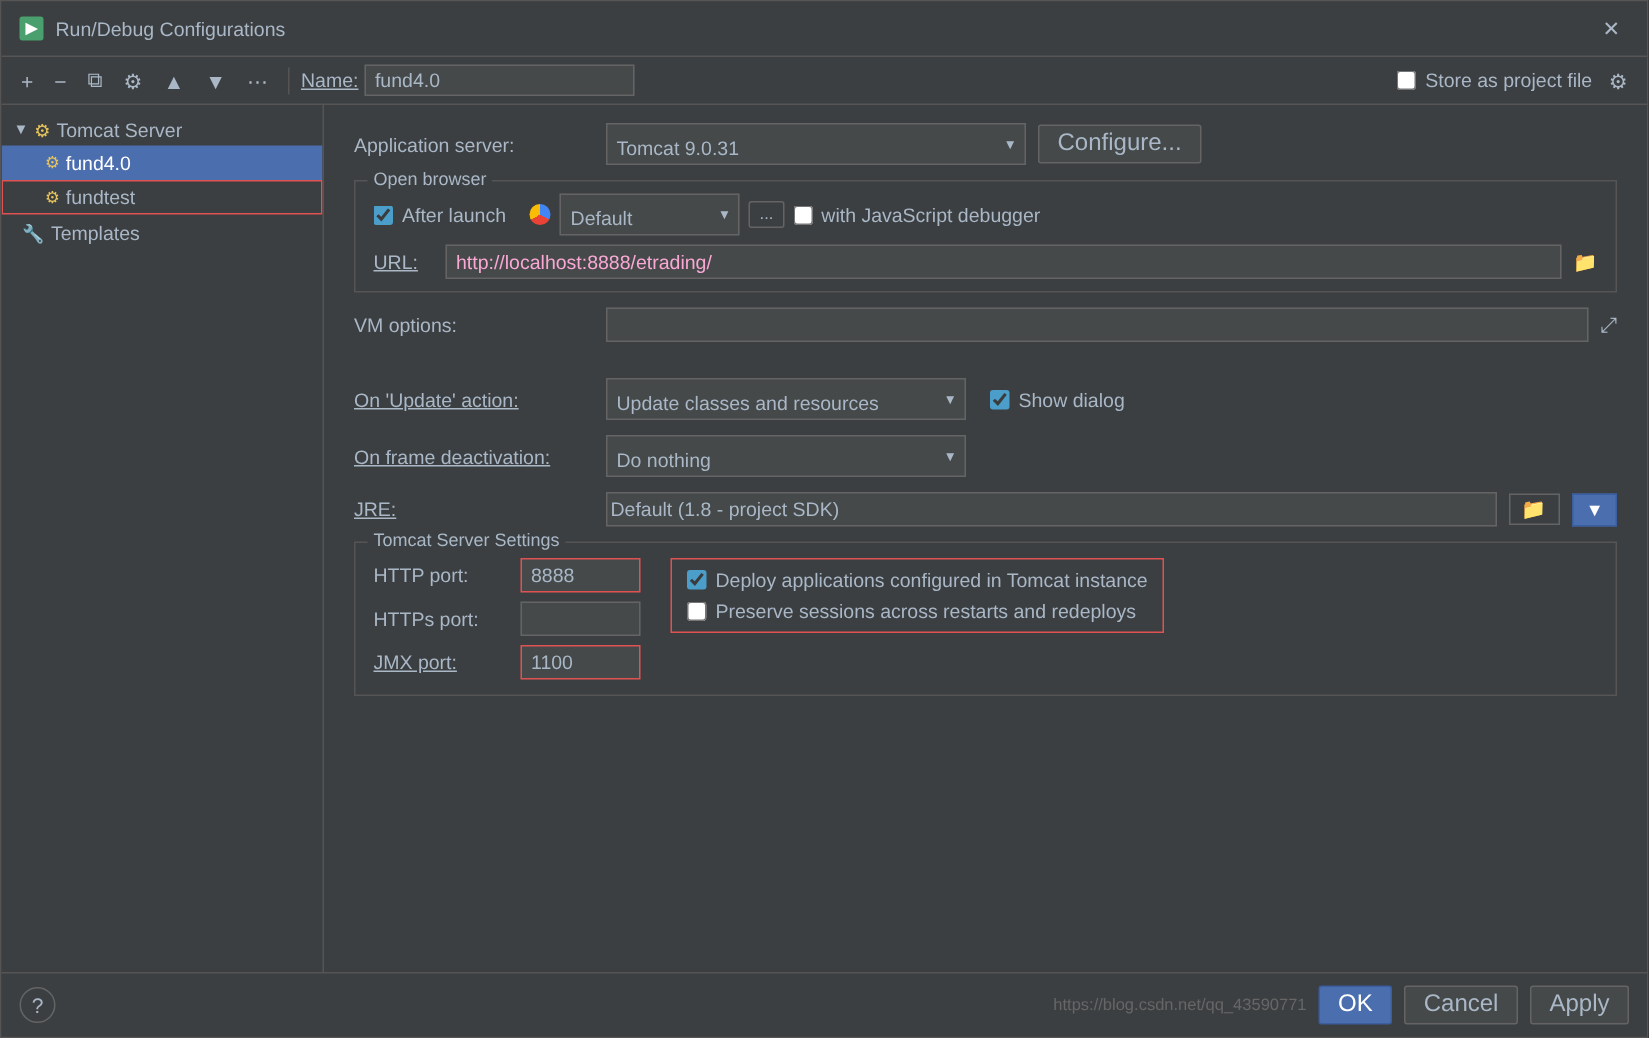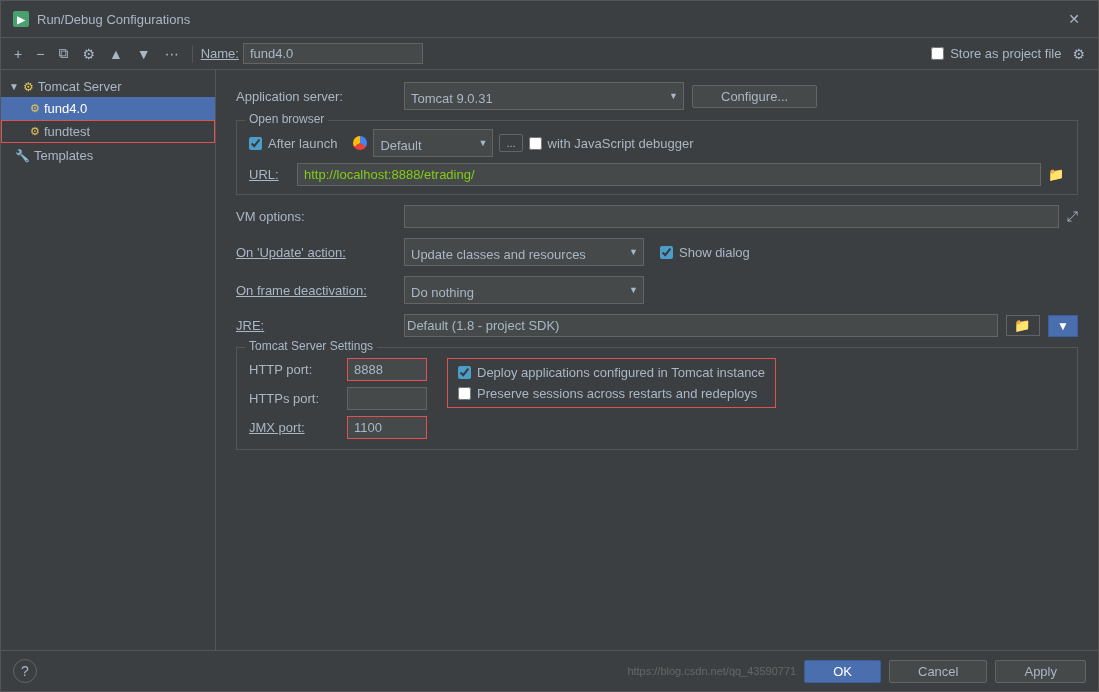--- a/index.html
+++ b/index.html
@@ -170,22 +170,22 @@
     .form-label {
       min-width: 160px;
       color: #a9b7c6;
       white-space: nowrap;
     }
 
     .btn {
       background: #45494a;
       border: 1px solid #646464;
       color: #a9b7c6;
-      padding: 3px 28px;
-      font-size: 13px;
+      padding: 3px 12px;
+      font-size: 16px;
       cursor: pointer;
       border-radius: 2px;
     }
 
     .btn-primary {
       background: #4b6eaf;
       border: 1px solid #3b5ea0;
       color: #ffffff;
     }
 
@@ -239,21 +239,21 @@
       color: #a9b7c6;
       cursor: pointer;
       padding: 2px 6px;
       font-size: 11px;
     }
 
     .vm-options-row {
       display: flex;
       align-items: center;
       gap: 8px;
-      margin-bottom: 10px;
+      margin-bottom: 24px;
     }
 
     .vm-input {
       flex: 1;
       background: #45494a;
       border: 1px solid #646464;
       color: #a9b7c6;
       padding: 3px 6px;
       font-size: 13px;
     }
@@ -512,21 +512,21 @@
                 </select>
               </div>
               <button class="btn expand-btn">...</button>
               <input type="checkbox" style="">
               <span>with JavaScript debugger</span>
             </div>
           </div>
 
           <div class="url-row">
             <span style="min-width:40px; text-decoration:underline;">URL:</span>
-            <input type="text" class="url-input" style="flex: 1 1 0%; background: rgb(69, 73, 74); border: 1px solid rgb(100, 100, 100); color: #84cc16; padding: 3px 6px; font-size: 13px;" value="http://localhost:8888/etrading/">
+            <input type="text" class="url-input" style="flex: 1 1 0%; background: rgb(69, 73, 74); border: 1px solid rgb(100, 100, 100); color: #f9a8d4; padding: 3px 6px; font-size: 13px;" value="http://localhost:8888/etrading/">
             <span style="color:#a9b7c6;">📁</span>
           </div>
         </div>
 
         <div class="vm-options-row">
           <span class="form-label">VM options:</span>
           <input type="text" class="vm-input" value="" style="">
           <span class="expand-icon">⤢</span>
         </div>
 

